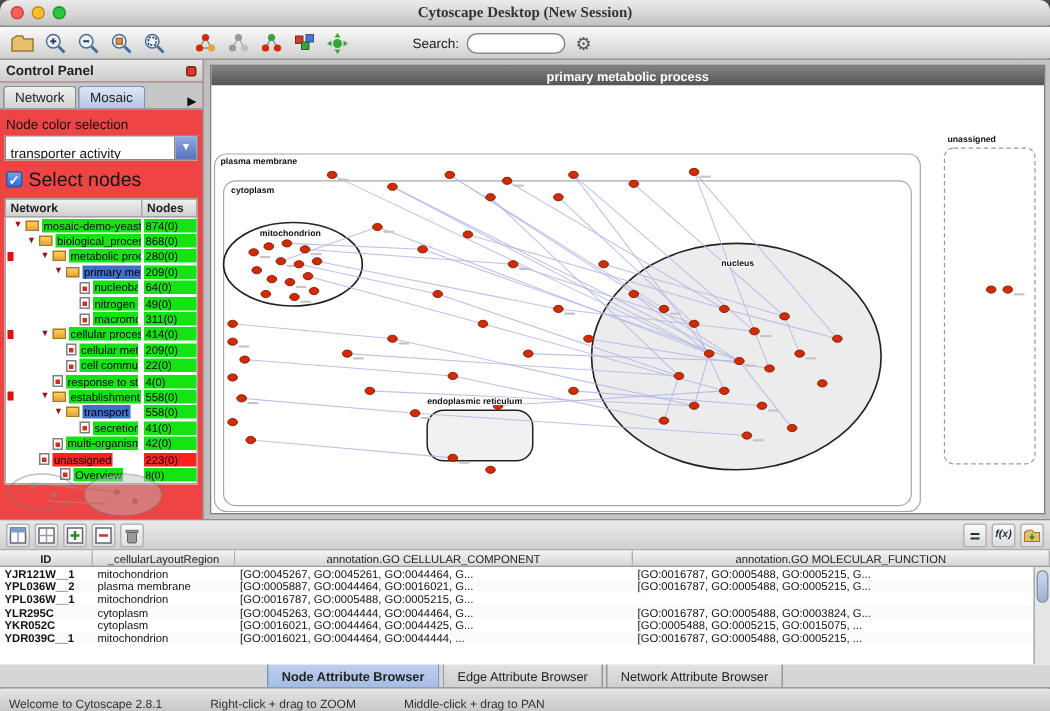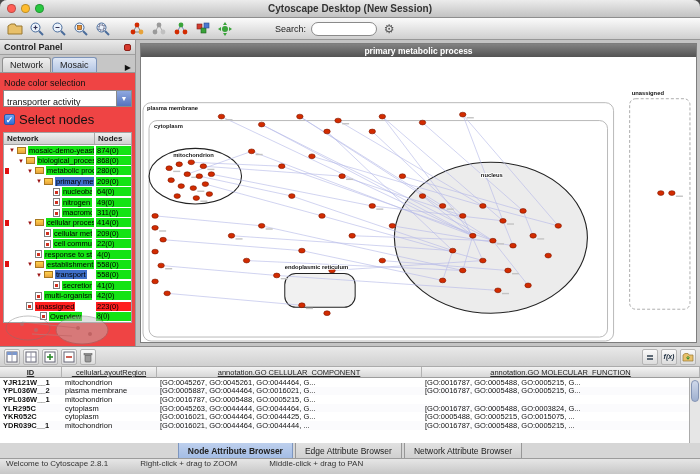--- a/index.html
+++ b/index.html
@@ -4,21 +4,21 @@
 <style>
   * { margin:0; padding:0; box-sizing:border-box; }
   html,body { width:700px; height:474px; background:#4a4a4a; font-family:"Liberation Sans",sans-serif; overflow:hidden; }
   .window { width:700px; height:474px; background:#d4d4d4; border-radius:7px 7px 0 0; overflow:hidden; position:relative; box-shadow:0 0 0 1px #555 inset; display:flex; flex-direction:column; }
 
   
   .titlebar { height:18px; background:linear-gradient(#ececec,#c2c2c2); border-bottom:1px solid #8e8e8e; position:relative; display:flex; align-items:center; flex:none; }
   .traffic { display:flex; gap:5px; padding-left:7px; }
   .tl { width:9px; height:9px; border-radius:50%; border:1px solid rgba(0,0,0,.25); }
   .tl.red{ background:#ff5f57; } .tl.yel{ background:#febc2e; } .tl.grn{ background:#28c840; }
-  .wtitle { position:absolute; left:0; right:0; text-align:center; font-size:10px; font-weight:bold; color:#333; }
+  .wtitle { position:absolute; left:0; right:0; text-align:center; font-size:10px; font-weight:bold; color:#333;font-family:Liberation Serif, serif; }
 
   
   .toolbar { height:22px; background:linear-gradient(#fbfbfb,#cfcfcf); border-bottom:1px solid #979797; display:flex; align-items:center; padding:0 5px; gap:2px; flex:none; }
   .tbtn { width:20px; height:19px; border:none; background:transparent; display:flex; align-items:center; justify-content:center; padding:0; }
   .tsep { width:10px; height:1px; }
   .search-label { font-size:9px; color:#222; margin-left:38px; margin-right:3px; }
   .search-input { width:66px; height:14px; border:1px solid #8a8a8a; border-radius:7px; font-size:9px; padding:0 5px; background:#fff; }
   .gear { font-size:12px; color:#555; line-height:1; }
 
   
@@ -59,35 +59,35 @@
   .view-canvas svg { position:absolute; inset:0; width:100%; height:100%; }
 
   
   .data-panel { height:112px; background:#d6d6d6; border-top:1px solid #8f8f8f; display:flex; flex-direction:column; flex:none; }
   .dp-toolbar { height:20px; flex:none; background:linear-gradient(#e9e9e9,#d0d0d0); border-bottom:1px solid #ababab; display:flex; align-items:center; padding:0 4px; gap:3px; }
   .dbtn { width:16px; height:16px; border:1px solid #b5b5b5; border-radius:2px; background:linear-gradient(#fafafa,#dcdcdc); display:flex; align-items:center; justify-content:center; padding:0; }
   .dp-right { margin-left:auto; display:flex; gap:3px; }
   .fx { font-size:7px; font-style:italic; font-weight:bold; color:#234; }
   .dp-table { flex:1; background:#fff; position:relative; overflow:hidden; font-size:8px; }
   .hrow { display:flex; height:11px; }
-  .hcell { background:linear-gradient(#f3f3f3,#d7d7d7); border-right:1px solid #b2b2b2; border-bottom:1px solid #9d9d9d; text-align:center; font-size:7.5px; color:#222; overflow:hidden; white-space:nowrap; padding-top:1px;text-decoration:underline; }
+  .hcell { background:linear-gradient(#f3f3f3,#d7d7d7); border-right:1px solid #b2b2b2; border-bottom:1px solid #9d9d9d; text-align:center; font-size:7.5px; color:#222; overflow:hidden; white-space:nowrap; padding-top:1px; }
   .trow { display:flex; height:8.6px; align-items:center; }
   .trow:nth-child(even){ background:#fbfbfd; }
   .tcell { padding-left:3px; overflow:hidden; white-space:nowrap; font-size:7.5px; color:#111; }
   .c0 { width:62px; flex:none; font-weight:bold; }
   .c1 { width:95px; flex:none; }
   .c2 { width:265px; flex:none; }
   .c3 { flex:1; }
   .vscroll { position:absolute; top:11px; right:0; bottom:0; width:11px; background:#e6e6e6; border-left:1px solid #ababab; }
   .vthumb { margin:2px 1px; height:22px; background:linear-gradient(#cfd8ea,#9fb0cf); border:1px solid #8494b4; border-radius:4px; }
   .dp-tabs { height:15px; flex:none; display:flex; justify-content:center; align-items:flex-end; gap:2px; background:#d6d6d6; }
   .dp-tab { font-size:8.5px; color:#222; padding:13px 9px 2px; border:1px solid #979797; border-bottom:none; border-radius:3px 3px 0 0; background:linear-gradient(#ededed,#d0d0d0); }
   .dp-tab.active { background:linear-gradient(#cfdcf2,#a4bde5); border-color:#7d96c0; font-weight:bold; }
 
-  .statusbar { height:16px; flex:none; background:linear-gradient(#e6e6e6,#c7c7c7); border-top:1px solid #9c9c9c; display:flex; align-items:flex-start; font-size:8px; color:#333; padding:0 6px; }
+  .statusbar { height:16px; flex:none; background:linear-gradient(#e6e6e6,#c7c7c7); border-top:1px solid #9c9c9c; display:flex; align-items:flex-end; font-size:8px; color:#333; padding:0 6px; }
   .sb2 { margin-left:32px; } .sb3 { margin-left:32px; }
 </style>
 </head>
 <body>
 
 <div class="window">
 
   <div class="titlebar">
     <div class="traffic">
       <span class="tl red"></span>

